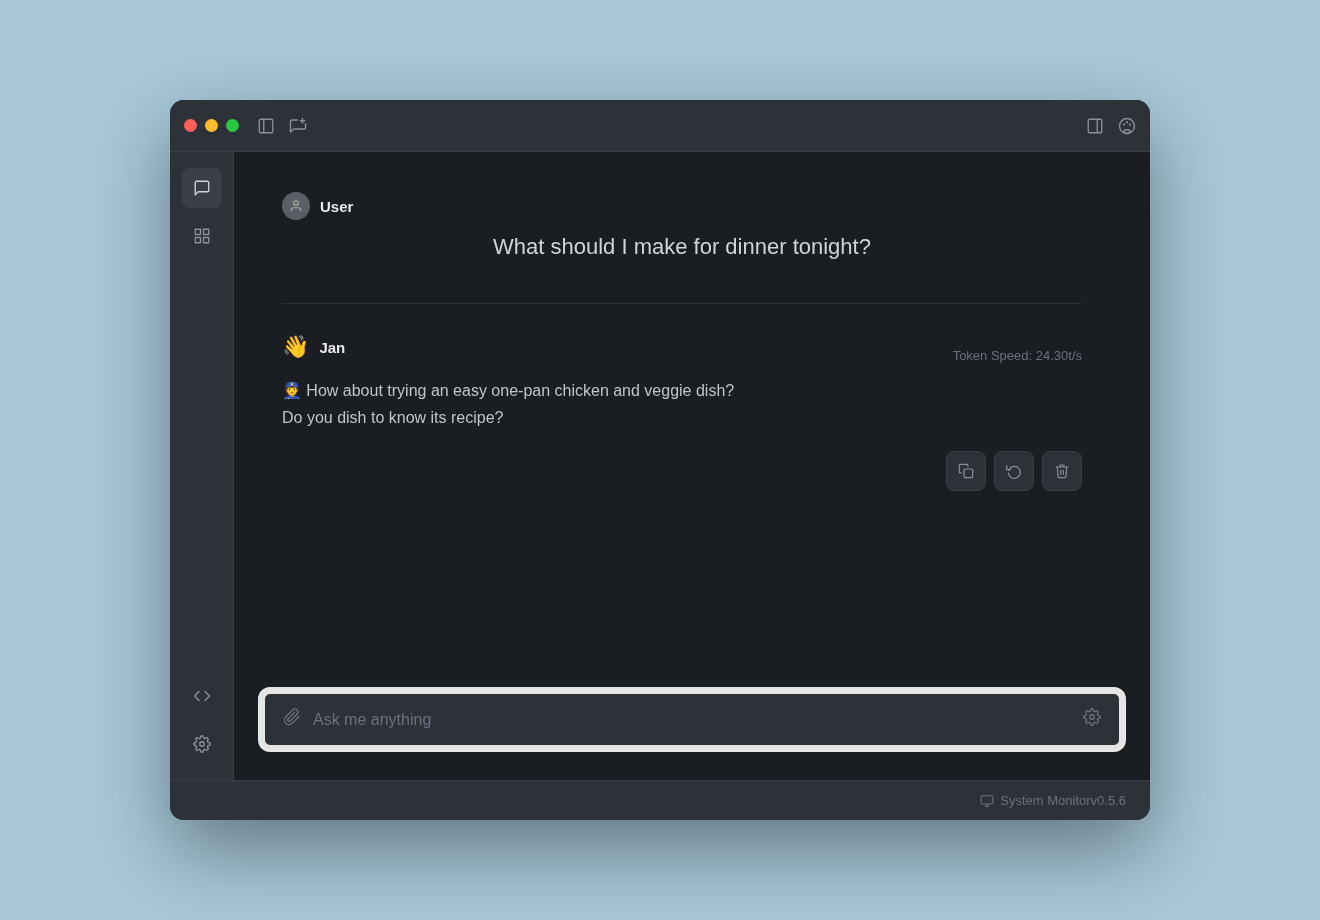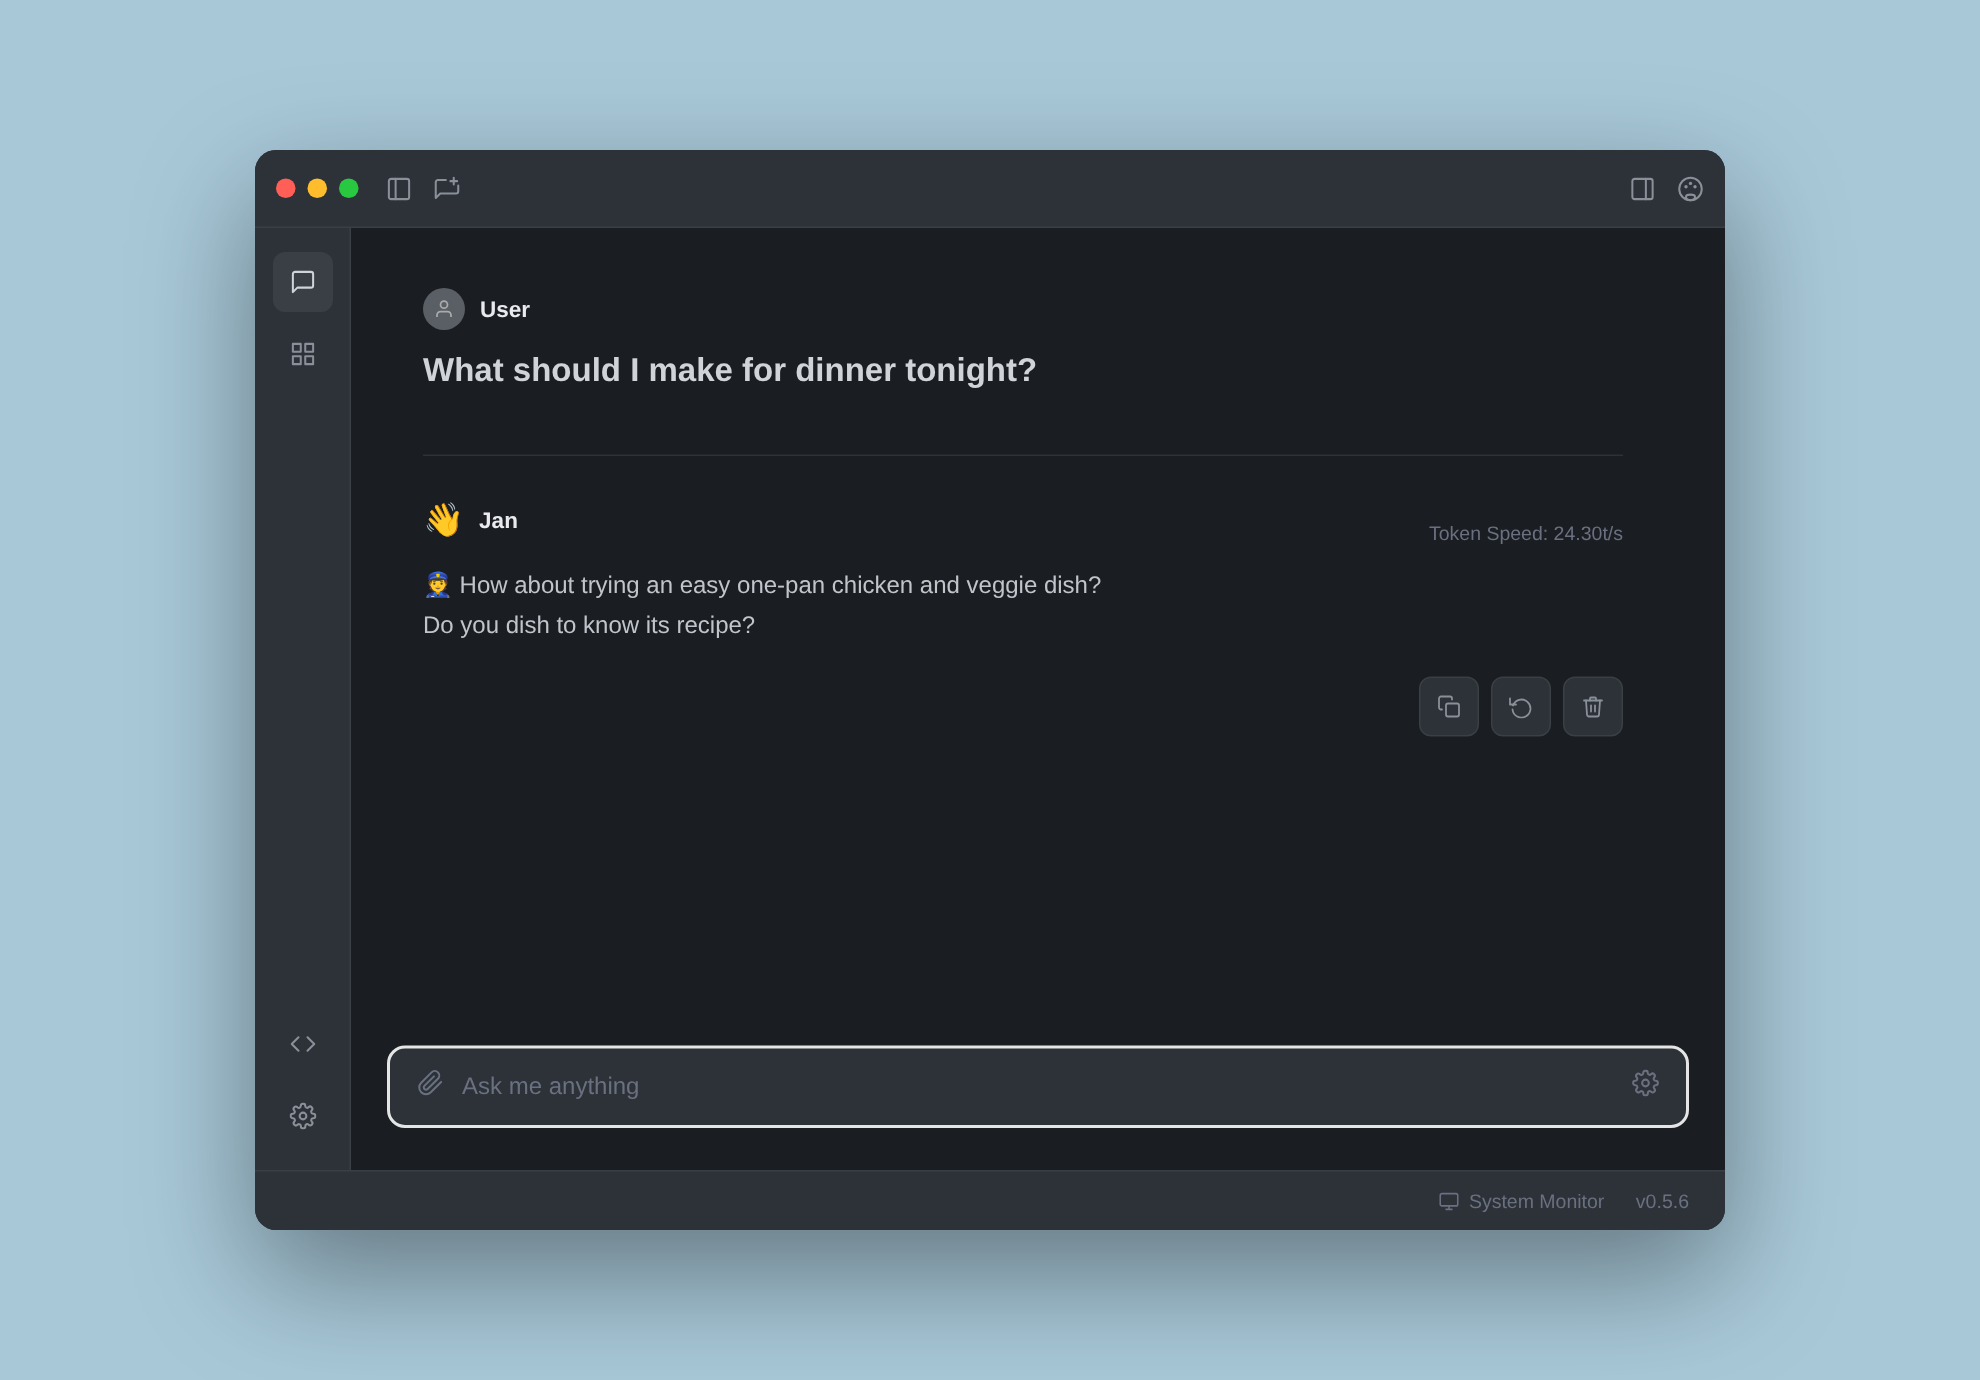--- a/index.html
+++ b/index.html
@@ -166,23 +166,24 @@
 
     .message-author {
       font-size: 15px;
       font-weight: 700;
       color: #e8eaed;
     }
 
     .user-message-text {
       font-size: 22px;
       color: #d0d4d9;
-      font-weight: 700;
+      font-weight: 400;
       line-height: 1.4;
       padding-left: 0;
+      text-align: center;
     }
 
     
     .message-divider {
       height: 1px;
       background: #2d3238;
       margin: 8px 0 28px 0;
     }
 
     
@@ -254,21 +255,21 @@
       flex-shrink: 0;
     }
 
     .input-container {
       background: #2d3238;
       border-radius: 12px;
       display: flex;
       align-items: center;
       padding: 14px 18px;
       gap: 12px;
-      border: 2px solid #e5e5e5;
+      border: 7px solid #e5e5e5;
     }
 
     .attach-icon {
       color: #6a7080;
       font-size: 18px;
       cursor: pointer;
       flex-shrink: 0;
     }
 
     .input-field {
@@ -293,21 +294,21 @@
     }
 
     
     .footer {
       height: 40px;
       background: #2d3238;
       display: flex;
       align-items: center;
       justify-content: flex-end;
       padding: 0 24px;
-      gap: 21px;
+      gap: 0;
       flex-shrink: 0;
       border-top: 1px solid #3a3f45;
     }
 
     .footer-monitor {
       display: flex;
       align-items: center;
       gap: 6px;
       color: #6a7080;
       font-size: 13px;

